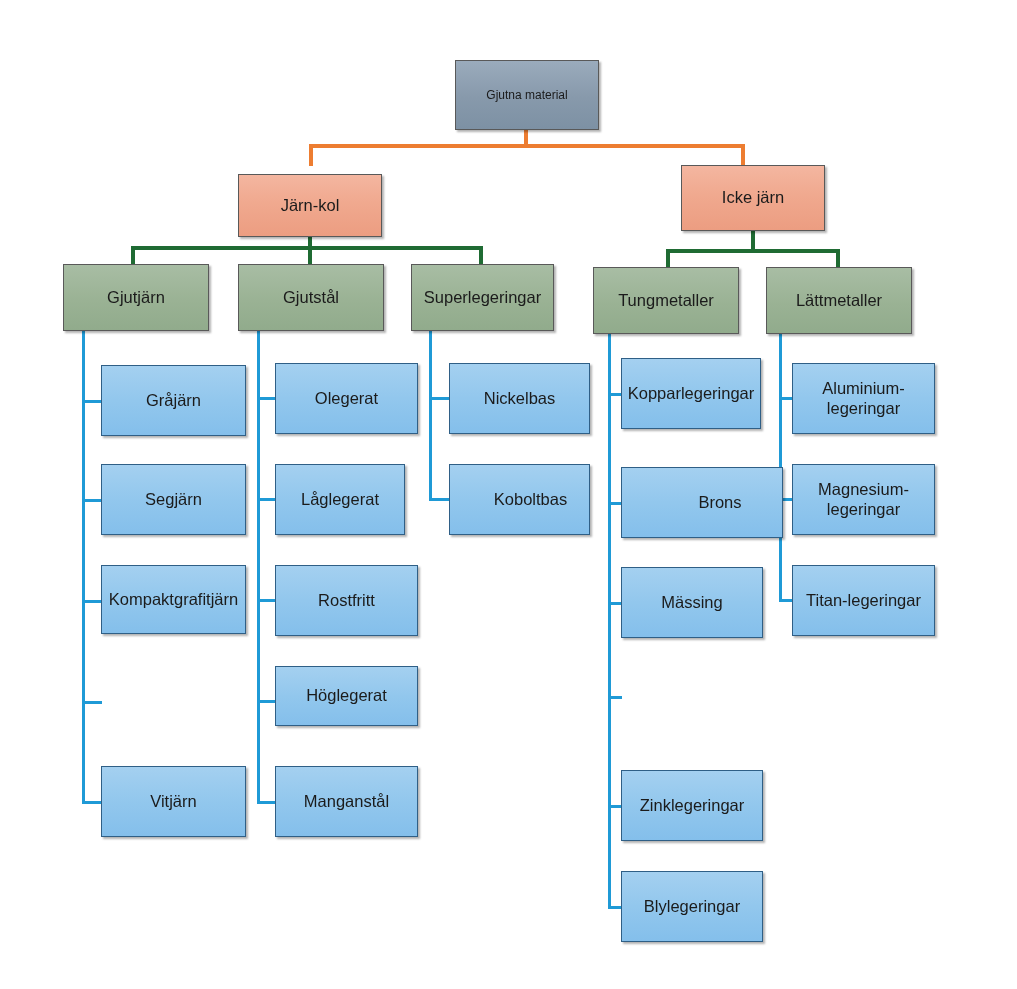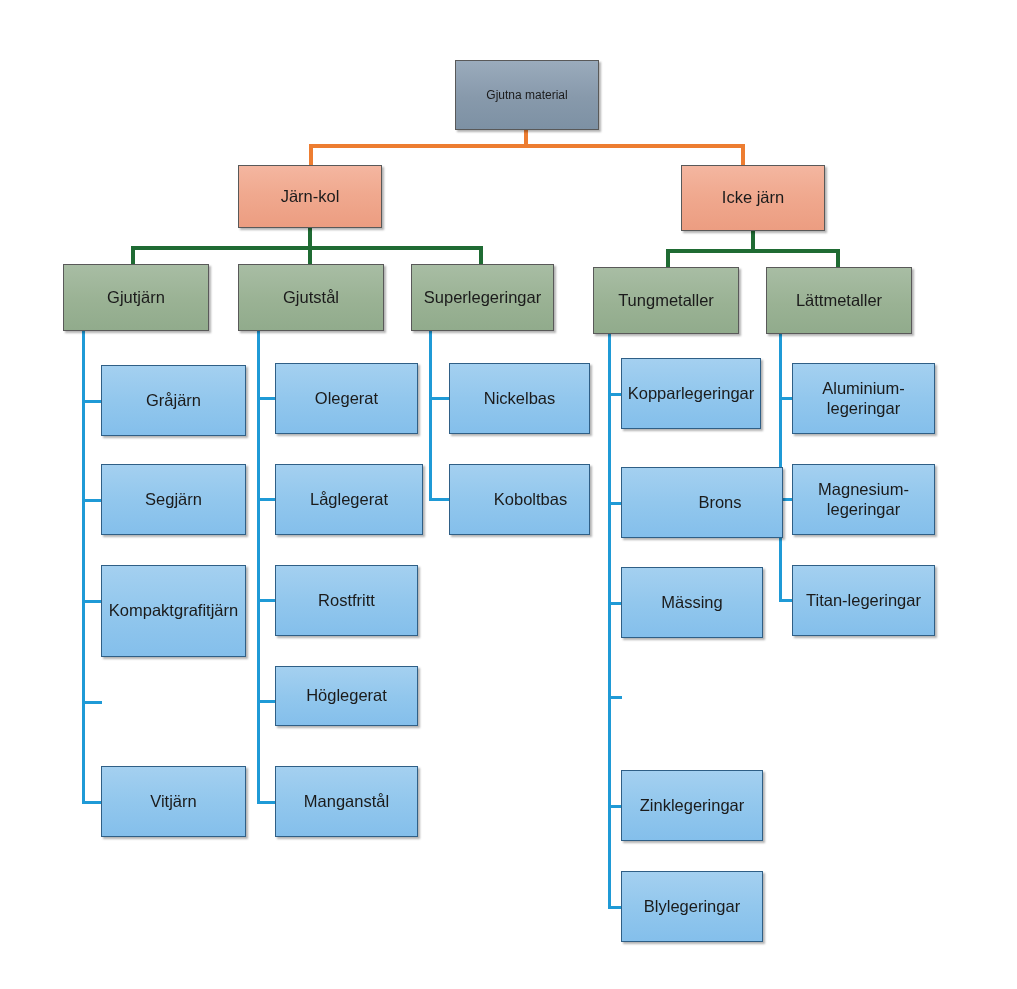--- a/index.html
+++ b/index.html
@@ -94,21 +94,21 @@
 
   <div class="conn blue" style="left:779px; top:334px; width:3px; height:267px;"></div>
   <div class="conn blue" style="left:779px; top:397px; width:14px; height:3px;"></div>
   <div class="conn blue" style="left:779px; top:498px; width:14px; height:3px;"></div>
   <div class="conn blue" style="left:779px; top:599px; width:14px; height:3px;"></div>
 
   <div class="node lvl0" style="left:455px; top:60px; width:144px; height:70px;">
     <span>Gjutna material</span>
   </div>
 
-  <div class="node lvl1" style="left:238px; top:165px; width:144px; height:63px;">
+  <div class="node lvl1" style="left:238px; top:174px; width:144px; height:63px;">
     <span>Järn-kol</span>
   </div>
   <div class="node lvl1" style="left:681px; top:165px; width:144px; height:66px;">
     <span>Icke järn</span>
   </div>
 
   <div class="node lvl2" style="left:63px; top:264px; width:146px; height:67px;">
     <span>Gjutjärn</span>
   </div>
   <div class="node lvl2" style="left:238px; top:264px; width:146px; height:67px;">
@@ -123,31 +123,31 @@
   <div class="node lvl2" style="left:766px; top:267px; width:146px; height:67px;">
     <span>Lättmetaller</span>
   </div>
 
   <div class="node leaf" style="left:101px; top:365px; width:145px; height:71px;">
     <span>Gråjärn</span>
   </div>
   <div class="node leaf" style="left:101px; top:464px; width:145px; height:71px;">
     <span>Segjärn</span>
   </div>
-  <div class="node leaf" style="left:101px; top:565px; width:145px; height:92px;">
+  <div class="node leaf" style="left:101px; top:565px; width:145px; height:69px;">
     <span>Kompaktgrafitjärn</span>
   </div>
   <div class="node leaf" style="left:101px; top:766px; width:145px; height:71px;">
     <span>Vitjärn</span>
   </div>
 
   <div class="node leaf" style="left:275px; top:363px; width:143px; height:71px;">
     <span>Olegerat</span>
   </div>
-  <div class="node leaf" style="left:275px; top:464px; width:148px; height:71px;">
+  <div class="node leaf" style="left:275px; top:464px; width:130px; height:71px;">
     <span>Låglegerat</span>
   </div>
   <div class="node leaf" style="left:275px; top:565px; width:143px; height:71px;">
     <span>Rostfritt</span>
   </div>
   <div class="node leaf" style="left:275px; top:666px; width:143px; height:60px;">
     <span>Höglegerat</span>
   </div>
   <div class="node leaf" style="left:275px; top:766px; width:143px; height:71px;">
     <span>Manganstål</span>

